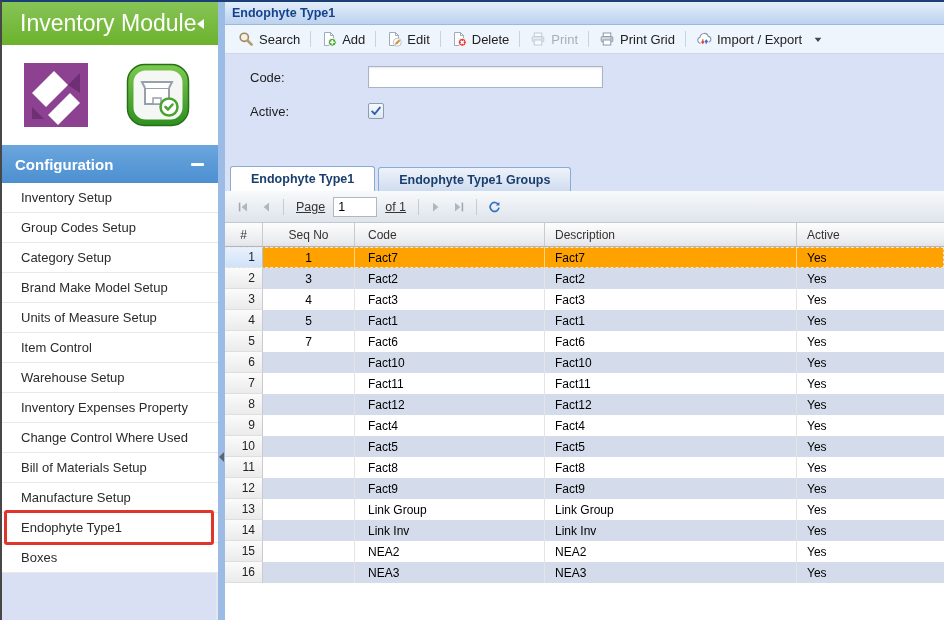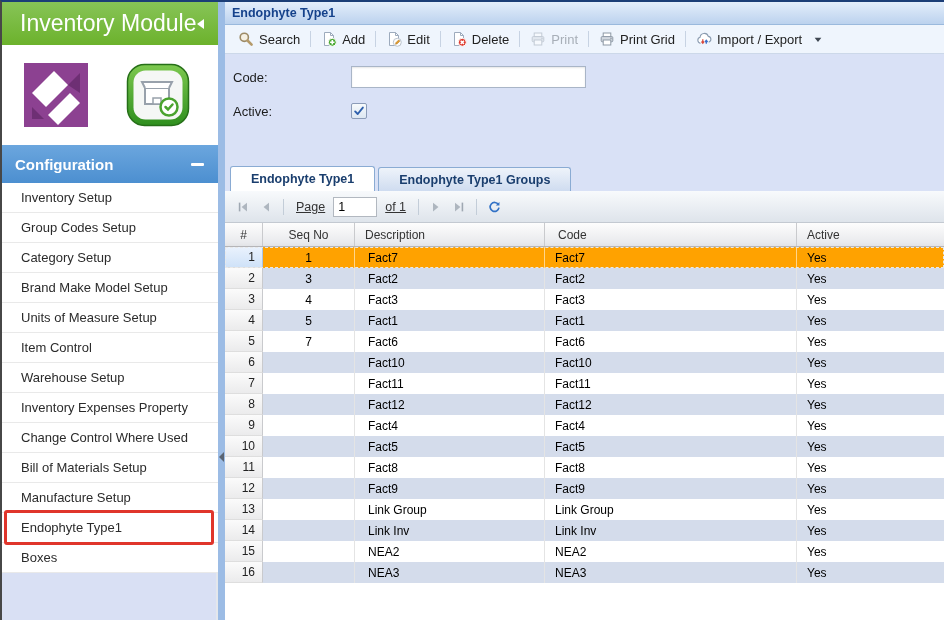--- a/index.html
+++ b/index.html
@@ -47,21 +47,21 @@
       font-size:13px;color:#222;cursor:pointer;white-space:nowrap;}
   .tbtn.dis{color:#a8afb8;cursor:default;}
   .tbtn.dis svg{opacity:.45;}
   .tico{display:flex;}
   .tico svg{width:16px;height:16px;display:block;}
   .tsep{width:1px;height:16px;background:#c7d3e3;margin:0 3px;flex:none;}
   .caret{margin-left:7px;display:flex;}
   .caret svg{width:8px;height:5px;}
 
   .form{height:112px;flex:none;background:#d9e1f6;box-sizing:border-box;padding:12px 0 0 8px;}
-  .frow{display:flex;align-items:center;height:22px;margin-bottom:12px;}
+  .frow{display:flex;align-items:center;height:22px;margin-bottom:12px;margin-left:17px;}
   .frow label{width:118px;font-size:13px;color:#1c1c1c;flex:none;}
   .txt{width:235px;height:22px;box-sizing:border-box;border:1px solid #a9b5c7;background:#fff;
       font-size:12.5px;padding:0 4px;font-family:inherit;box-shadow:inset 0 1px 2px rgba(0,0,0,.10);}
   .cb{width:16px;height:16px;box-sizing:border-box;background:linear-gradient(#f7fafc,#dde7f2);
       border:1px solid #8c9cb8;border-radius:2px;display:inline-flex;align-items:center;
       justify-content:center;cursor:pointer;}
   .cb svg{width:12px;height:12px;display:none;}
   .cb.checked svg{display:block;}
 
   .tabs{height:25px;flex:none;background:#d9e1f6;display:flex;align-items:flex-end;
@@ -348,22 +348,22 @@
           <path d="M13 5.2A5.1 5.1 0 1 0 13.7 8.8" fill="none" stroke="#3272c6" stroke-width="1.9"></path>
           <path d="M14.2 2.2v4.2h-4.2z" fill="#3272c6"></path>
           </svg>
       </span>
     </div>
 
     <div class="grid">
       <div class="ghead" id="ghead">
           <div class="hc c0">#</div>
           <div class="hc c1">Seq No</div>
+          <div class="hc c2">Code</div>
           <div class="hc c3">Description</div>
-          <div class="hc c2">Code</div>
           <div class="hc c4">Active</div>
         </div>
       <div class="gbody" id="gbody">
           <div class="grow sel">
             <div class="gc c0">1</div>
             <div class="gc c1">1</div>
             <div class="gc c2">Fact7</div>
             <div class="gc c3">Fact7</div>
             <div class="gc c4">Yes</div>
           </div>

